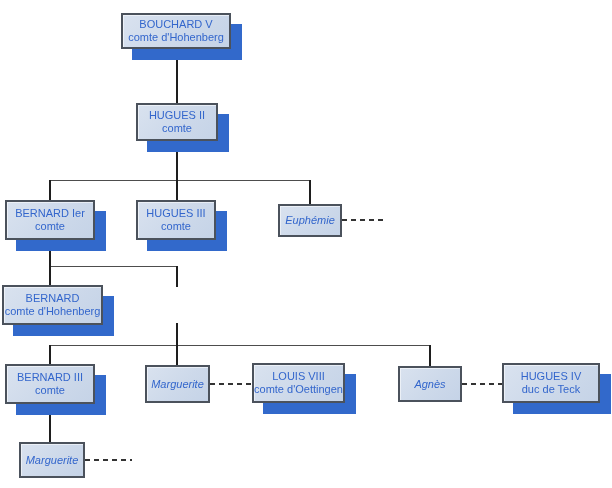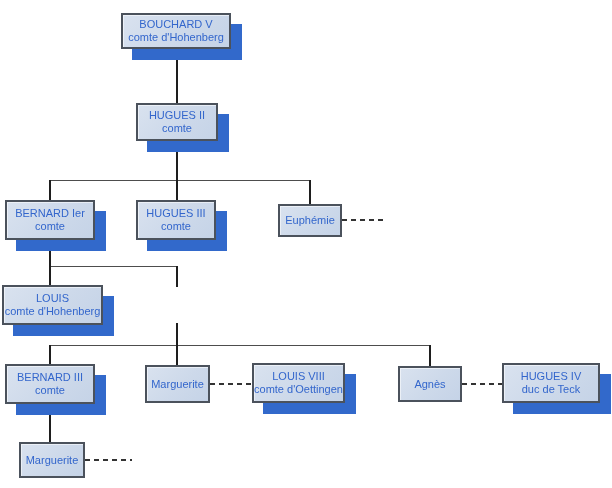--- a/index.html
+++ b/index.html
@@ -21,20 +21,21 @@
     display:flex;flex-direction:column;
     align-items:center;justify-content:center;
     text-align:center;white-space:nowrap;
     cursor:pointer;
   }
   .node.shadow{
     box-shadow:11px 11px 0 0 #3269cb, inset 1px 1px 0 rgba(255,255,255,.55);
   }
   .node.flat{
     box-shadow:inset 1px 1px 0 rgba(255,255,255,.55);
+    font-style:italic;
   }
   .vline{position:absolute;width:2px;background:#1e1e1e;}
   .hline{position:absolute;height:1px;background:#4d4d4d;}
   .dline{
     position:absolute;height:2px;
     background:repeating-linear-gradient(90deg,#333333 0 5px,transparent 5px 9px);
   }
 </style>
 </head>
 <body>
@@ -81,21 +82,21 @@
     <span>HUGUES III</span>
     <span>comte</span>
   </div>
 
   <div class="node flat" style="left:278px;top:196px;width:64px;height:33px">
     <span>Euphémie</span>
   </div>
 
 
   <div class="node shadow" style="left:2px;top:277px;width:101px;height:40px">
-    <span>LOUIS</span>
+    <span>BERNARD</span>
     <span>comte d'Hohenberg</span>
   </div>
 
 
   <div class="node shadow" style="left:5px;top:356px;width:90px;height:40px">
     <span>BERNARD III</span>
     <span>comte</span>
   </div>
 
   <div class="node flat" style="left:145px;top:357px;width:65px;height:38px">

